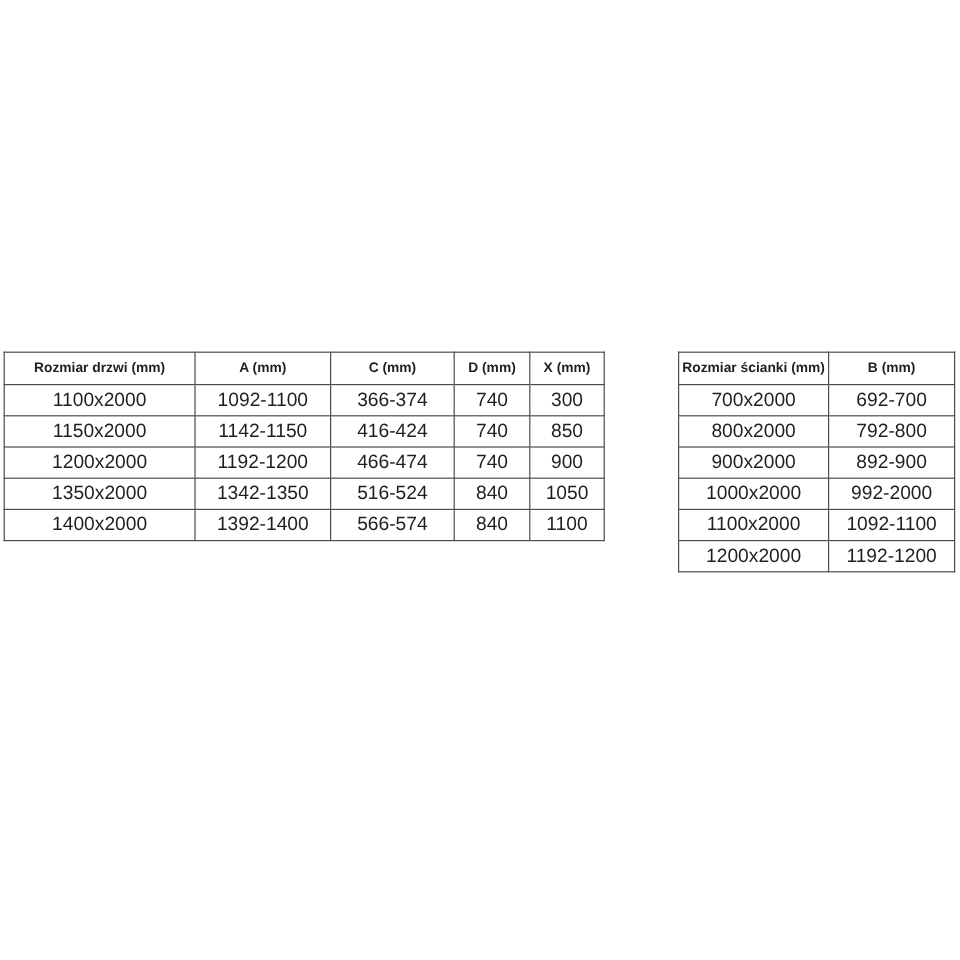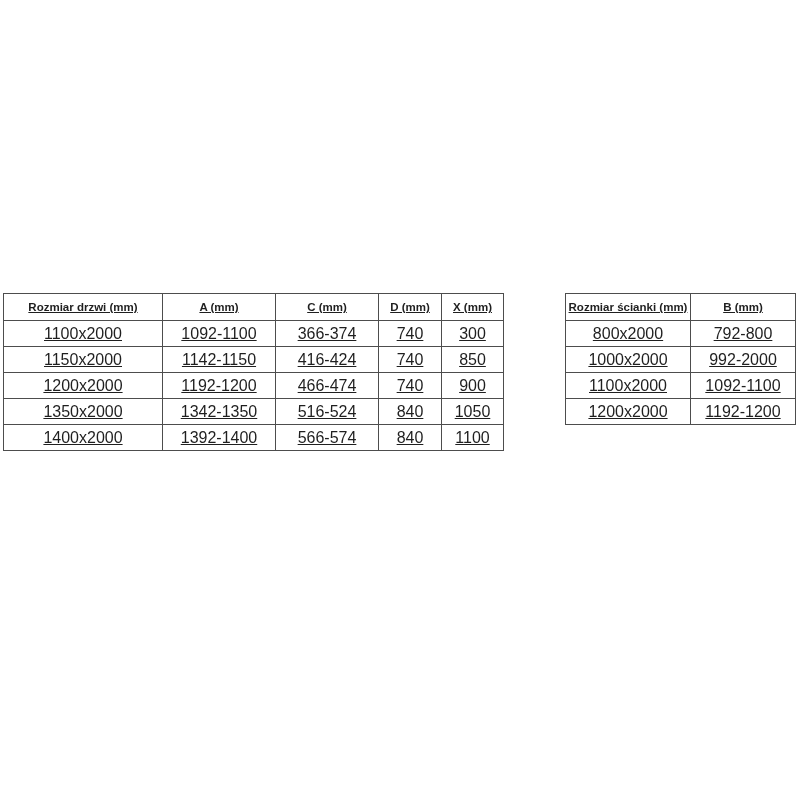--- a/index.html
+++ b/index.html
@@ -12,21 +12,20 @@
     height: 800px;
     position: relative;
     font-family: "Liberation Sans", sans-serif;
     color: #1f1f1f;
   }
   .spec-table {
     position: absolute;
     border-collapse: collapse;
     table-layout: fixed;
     background: #ffffff;
-    text-decoration: underline;
   }
   .spec-table th,
   .spec-table td {
     border: 1px solid #4d4d4d;
     text-align: center;
     vertical-align: middle;
     padding: 0 2px;
     font-size: 16px;
     color: #1f1f1f;
     overflow: hidden;
@@ -125,22 +124,30 @@
       <col class="c1">
   </colgroup>
   <thead>
     <tr>
       <th>Rozmiar ścianki (mm)</th>
       <th>B (mm)</th>
     </tr>
   </thead>
   <tbody>
     <tr>
+      <td>700x2000</td>
+      <td>692-700</td>
+    </tr>
+    <tr>
       <td>800x2000</td>
       <td>792-800</td>
+    </tr>
+    <tr>
+      <td>900x2000</td>
+      <td>892-900</td>
     </tr>
     <tr>
       <td>1000x2000</td>
       <td>992-2000</td>
     </tr>
     <tr>
       <td>1100x2000</td>
       <td>1092-1100</td>
     </tr>
     <tr>

